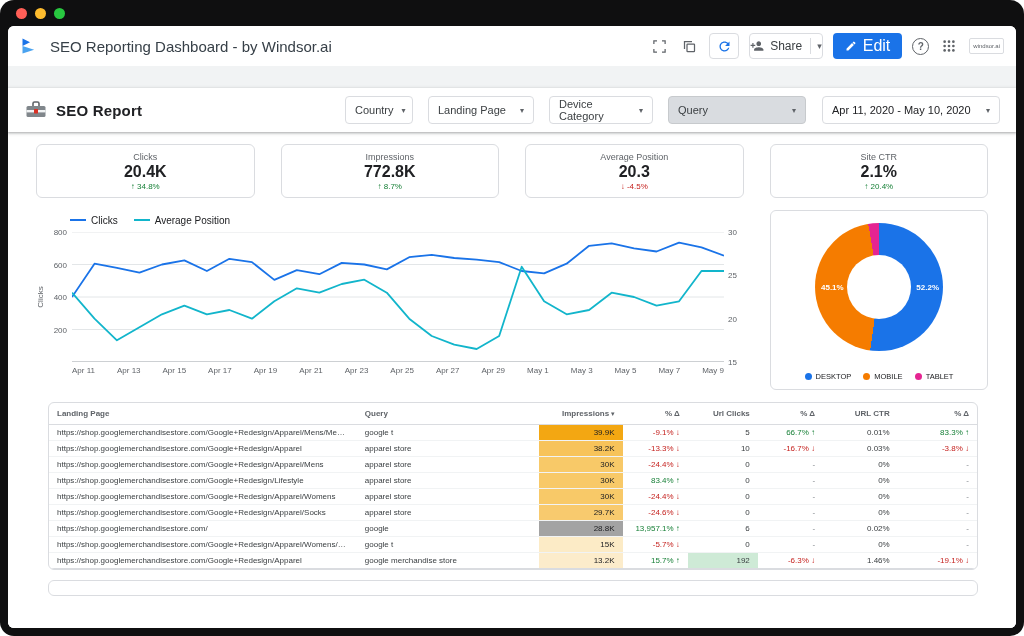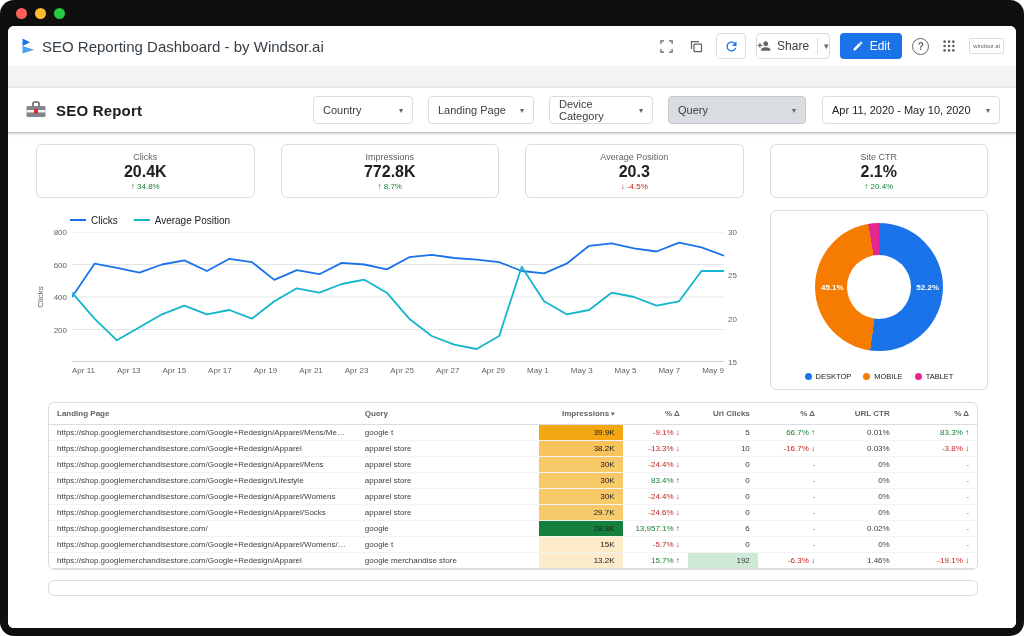--- a/index.html
+++ b/index.html
@@ -4,28 +4,28 @@
 <style>
   * { box-sizing:border-box; margin:0; padding:0; }
   html,body { width:1024px; height:636px; font-family:"Liberation Sans","DejaVu Sans",sans-serif; background:#fff; }
   .frame { width:1024px; height:636px; background:#0f0f10; border-radius:14px; position:relative; overflow:hidden; }
   .lights { position:absolute; top:8px; left:16px; display:flex; gap:8px; z-index:5; }
   .light { width:11px; height:11px; border-radius:50%; display:inline-block; cursor:pointer; }
   .light.red{background:#ff5f57}.light.yellow{background:#febc2e}.light.green{background:#28c840}
   .window { position:absolute; left:8px; right:8px; top:26px; bottom:8px; background:#fff; border-radius:6px; overflow:hidden; display:flex; flex-direction:column; }
 
   
-  .app-header { flex:0 0 40px; display:flex; align-items:center; gap:2px; padding:0 12px; background:#fff; }
+  .app-header { flex:0 0 40px; display:flex; align-items:center; gap:10px; padding:0 12px; background:#fff; }
   .app-title { font-size:15px; color:#374048; white-space:nowrap; }
   .header-actions { margin-left:auto; display:flex; align-items:center; gap:10px; }
   .hicon { display:flex; align-items:center; justify-content:center; width:20px; height:20px; cursor:pointer; }
   .refresh-btn { width:30px; height:26px; border:1px solid #dadce0; border-radius:4px; background:#fff; display:flex; align-items:center; justify-content:center; cursor:pointer; }
   .share-btn { height:26px; border:1px solid #dadce0; border-radius:4px; background:#fff; display:flex; align-items:center; gap:6px; padding:0 0; font-size:12px; color:#3c4043; cursor:pointer; font-family:inherit; }
   .share-caret { color:#5f6368; font-size:9px; border-left:1px solid #dadce0; padding-left:6px; margin-left:2px; height:16px; display:flex; align-items:center; }
-  .edit-btn { height:26px; border:none; border-radius:4px; background:#1a73e8; color:#fff; display:flex; align-items:center; gap:6px; padding:0 12px; font-size:12px; cursor:pointer; font-family:inherit; }
+  .edit-btn { height:26px; border:none; border-radius:4px; background:#1a73e8; color:#fff; display:flex; align-items:center; gap:6px; padding:0 12px; font-size:16px; cursor:pointer; font-family:inherit; }
   .help { width:17px; height:17px; border:1.5px solid #5f6368; border-radius:50%; color:#5f6368; font-size:10px; font-weight:700; display:flex; align-items:center; justify-content:center; cursor:pointer; }
   .brand-chip { font-size:6px; color:#5f6368; border:1px solid #dadce0; border-radius:2px; padding:4px 3px; cursor:pointer; line-height:1; }
 
   
   .report-body { flex:1; background:#f1f3f4; display:flex; flex-direction:column; overflow:hidden; }
   .filter-bar { margin-top:22px; flex:0 0 44px; background:#fff; box-shadow:0 1px 2px rgba(60,64,67,.3),0 1px 3px 1px rgba(60,64,67,.15); display:flex; align-items:center; padding:0 16px; gap:16px; position:relative; z-index:2; }
   .brand { display:flex; align-items:center; gap:8px; }
   .brand-title { font-size:15px; font-weight:700; color:#202124; letter-spacing:.2px; }
   .chips { margin-left:auto; display:flex; gap:15px; align-items:center; }
   .chip { height:28px; border:1px solid #dadce0; border-radius:4px; background:#fff; display:flex; align-items:center; justify-content:space-between; padding:0 9px; font-size:11px; color:#3c4043; cursor:pointer; }
@@ -163,21 +163,21 @@
             <svg width="24" height="24" viewBox="0 0 24 24">
               <path d="M9 8V5.5A1.5 1.5 0 0 1 10.5 4h3A1.5 1.5 0 0 1 15 5.5V8" fill="none" stroke="#5f6368" stroke-width="1.6"></path>
               <rect x="2.5" y="8" width="19" height="11" rx="1.5" fill="#80868b"></rect>
               <rect x="2.5" y="12" width="19" height="2.4" fill="#f1f3f4"></rect>
               <rect x="10" y="11" width="4" height="4.4" rx=".6" fill="#d93025"></rect>
             </svg>
           </span>
           <span class="brand-title">SEO Report</span>
         </div>
         <div class="chips" id="chips">
-            <div class="chip" style="width: 100px;">
+            <div class="chip" style="width: 68px;">
               <span class="chip-label">Country</span>
               <span class="caret">▾</span>
             </div>
             <div class="chip" style="width: 106px;">
               <span class="chip-label">Landing Page</span>
               <span class="caret">▾</span>
             </div>
             <div class="chip" style="width: 104px;">
               <span class="chip-label">Device Category</span>
               <span class="caret">▾</span>
@@ -363,21 +363,21 @@
                   <td class="c-imp num" style="background: rgb(248, 202, 110);">29.7K</td>
                   <td class="c-d num neg">-24.6% ↓</td>
                   <td class="c-cl num">0</td>
                   <td class="c-d num muted">-</td>
                   <td class="c-ctr num">0%</td>
                   <td class="c-d num muted">-</td>
                 </tr>
                 <tr class="trow">
                   <td class="c-lp al">https://shop.googlemerchandisestore.com/</td>
                   <td class="c-q al">google</td>
-                  <td class="c-imp num" style="background: #15803d; margin-top: 40px;">28.8K</td>
+                  <td class="c-imp num" style="background: #a3a3a3; margin-top: 40px;">28.8K</td>
                   <td class="c-d num pos">13,957.1% ↑</td>
                   <td class="c-cl num">6</td>
                   <td class="c-d num muted">-</td>
                   <td class="c-ctr num">0.02%</td>
                   <td class="c-d num muted">-</td>
                 </tr>
                 <tr class="trow">
                   <td class="c-lp al">https://shop.googlemerchandisestore.com/Google+Redesign/Apparel/Womens/Womens+T+Shirts</td>
                   <td class="c-q al">google t</td>
                   <td class="c-imp num" style="background: rgb(252, 235, 198);">15K</td>

